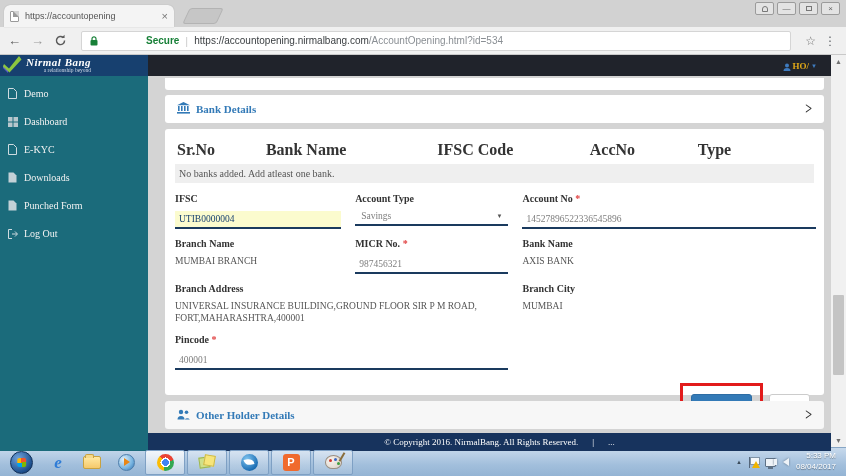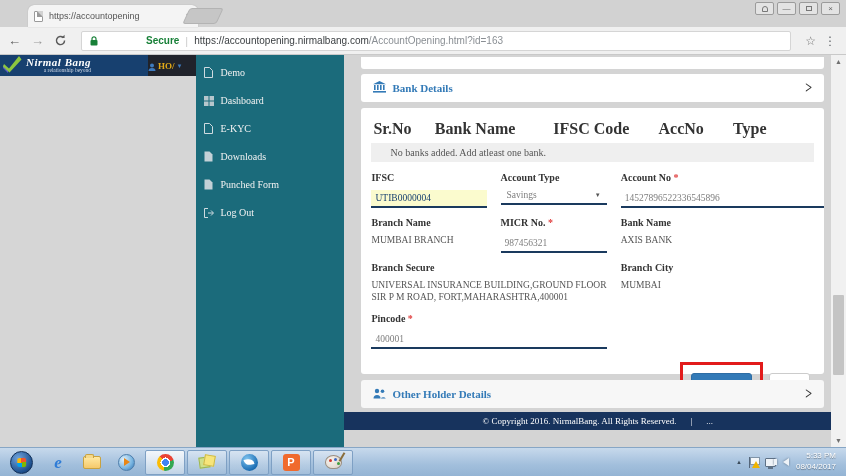--- a/index.html
+++ b/index.html
@@ -2,21 +2,21 @@
 <html><head>
 <meta charset="utf-8">
 <style>
   * { margin:0; padding:0; box-sizing:border-box; }
   html,body { width:846px; height:476px; overflow:hidden; background:#d6d6d6;
               font-family:"Liberation Sans", sans-serif; }
   .screen { position:relative; width:846px; height:476px; }
 
   
   .tabstrip { height:27px; background:#d2d2d2; position:relative; padding-top:5px; }
-  .tab { position:absolute; left:28px; top:5px; width:170px; height:22px; background:#f4f4f4;
+  .tab { position:absolute; left:4px; top:5px; width:170px; height:22px; background:#f4f4f4;
          border-radius:6px 6px 0 0; display:flex; align-items:center; padding:0 6px;
          box-shadow:0 0 1px #9a9a9a; }
   .tab-slant { position:absolute; left:186px; top:8px; width:34px; height:16px; background:#c6c6c6;
          border-radius:3px; transform:skewX(-25deg); border:1px solid #b3b3b3; }
   .ic-page { width:9px; height:11px; background:#fff; border:1px solid #9a9a9a; border-radius:1px;
              position:relative; flex:0 0 auto; }
   .ic-page:after { content:""; position:absolute; right:-1px; top:-1px; border:3px solid #d2d2d2;
              border-left-color:#9a9a9a; border-bottom-color:#9a9a9a; }
   .tab-title { font-size:9px; color:#555; margin:0 6px; white-space:nowrap; overflow:hidden; flex:1; }
   .tab-close { font-size:11px; color:#777; cursor:default; }
@@ -36,21 +36,21 @@
   .lock { margin-right:4px; }
   .secure { color:#188038; font-size:10px; font-weight:bold; margin-right:6px;padding-left:44px; }
   .url-sep { color:#ccc; margin-right:6px; font-size:11px; }
   .url { font-size:10px; color:#3c4043; white-space:nowrap; overflow:hidden; }
   .url .path { color:#8a8f94; }
   .star { font-size:12px; color:#767676; margin-left:6px; }
   .kebab { font-size:12px; color:#5f6368; margin:0 2px 0 8px; }
 
   
   .viewport { display:flex; height:392px; }
-  .page { width:831px; display:flex; 
+  .page { width:831px; display:flex; flex-direction:column;
           font-family:"Liberation Serif", serif; }
 
   .site-header { height:21px; background:#20232b; display:flex; align-items:center;
                  justify-content:space-between; flex:0 0 auto; }
   .brandbox { width:148px; height:21px; background:#17406f; display:flex; align-items:center;
               padding-left:2px; position:relative; }
   .brand-logo { flex:0 0 auto; margin-right:4px; }
   .brand-text { line-height:1; }
   .brand-name { color:#fff; font-size:11px; font-weight:bold; font-style:italic;
                 font-family:"Liberation Serif", serif; letter-spacing:.5px; }
@@ -72,21 +72,21 @@
                 align-items:center; justify-content:space-between; padding:0 12px; flex:0 0 auto; }
   .panel-title { display:flex; align-items:center; gap:6px; color:#337ab7; font-weight:bold;
                  font-size:11px; }
   .chev { color:#333; font-weight:bold; font-size:12px; transform:scaleY(1.4); }
 
   .panel-body { background:#fff; border-radius:3px; margin-top:6px; height:266px;
                 padding:6px 10px; flex:0 0 auto; }
   .tbl-head { display:flex; font-size:16px; font-weight:bold; color:#333; padding:6px 2px 5px; }
   .th-srno { width:14%; } .th-bank { width:27%; } .th-ifsc { width:24%; }
   .th-accno { width:17%; } .th-type { width:18%; }
-  .tbl-empty { background:#efefef; font-size:10px; color:#555; padding:4px 19px; }
+  .tbl-empty { background:#efefef; font-size:10px; color:#555; padding:4px 4px; }
 
   .form-grid { display:grid; grid-template-columns:26% 24% 46%; column-gap:14px; margin-top:10px; }
   .fcell { margin-bottom:9px; }
   .flabel { font-size:10px; font-weight:bold; color:#333; margin-bottom:4px; }
   .req { color:#e03c3c; }
   .uinput { width:100%; border:none; border-bottom:2px solid #1a3a5e; background:transparent;
             font-family:"Liberation Serif", serif; font-size:9.5px; color:#7d7d7d;
             padding:3px 4px; outline:none; }
   .uinput.hl { background:#fbfbce; color:#17406f; border-bottom-color:#1a3a5e; }
   .selectline { border-bottom:2px solid #1a3a5e; display:flex; align-items:center;
@@ -222,21 +222,21 @@
     </span>
     <div class="omnibox">
       <span class="lock">
         <svg width="8" height="10" viewBox="0 0 8 10">
             <rect x="0.5" y="4" width="7" height="5.5" rx="1" fill="#188038"></rect>
             <path d="M2 4V2.8a2 2 0 0 1 4 0V4" fill="none" stroke="#188038" stroke-width="1.2"></path>
           </svg>
       </span>
       <span class="secure">Secure</span>
       <span class="url-sep">|</span>
-      <span class="url"><span>https://accountopening.nirmalbang.com</span><span class="path">/AccountOpening.html?id=163</span></span>
+      <span class="url"><span>https://accountopening.nirmalbang.com</span><span class="path">/AccountOpening.html?id=534</span></span>
     </div>
     <span class="star">☆</span>
     <span class="kebab">⋮</span>
   </div>
 
   <div class="viewport">
     <div class="page">
 
       <div class="site-header">
         <div class="brandbox">
@@ -374,21 +374,21 @@
               <div class="fcell">
                 <div class="flabel"><span>MICR No.</span> <span class="req">*</span></div>
                 <input class="uinput" value="987456321" style="">
               </div>
               <div class="fcell">
                 <div class="flabel">Bank Name</div>
                 <div class="staticval">AXIS BANK</div>
               </div>
 
               <div class="fcell span2">
-                <div class="flabel">Branch Secure</div>
+                <div class="flabel">Branch Address</div>
                 <div class="staticval addr">UNIVERSAL INSURANCE BUILDING,GROUND FLOOR SIR P M ROAD, FORT,MAHARASHTRA,400001</div>
               </div>
               <div class="fcell">
                 <div class="flabel">Branch City</div>
                 <div class="staticval">MUMBAI</div>
               </div>
 
               <div class="fcell span2">
                 <div class="flabel"><span>Pincode</span> <span class="req">*</span></div>
                 <input class="uinput" value="400001" style="">

